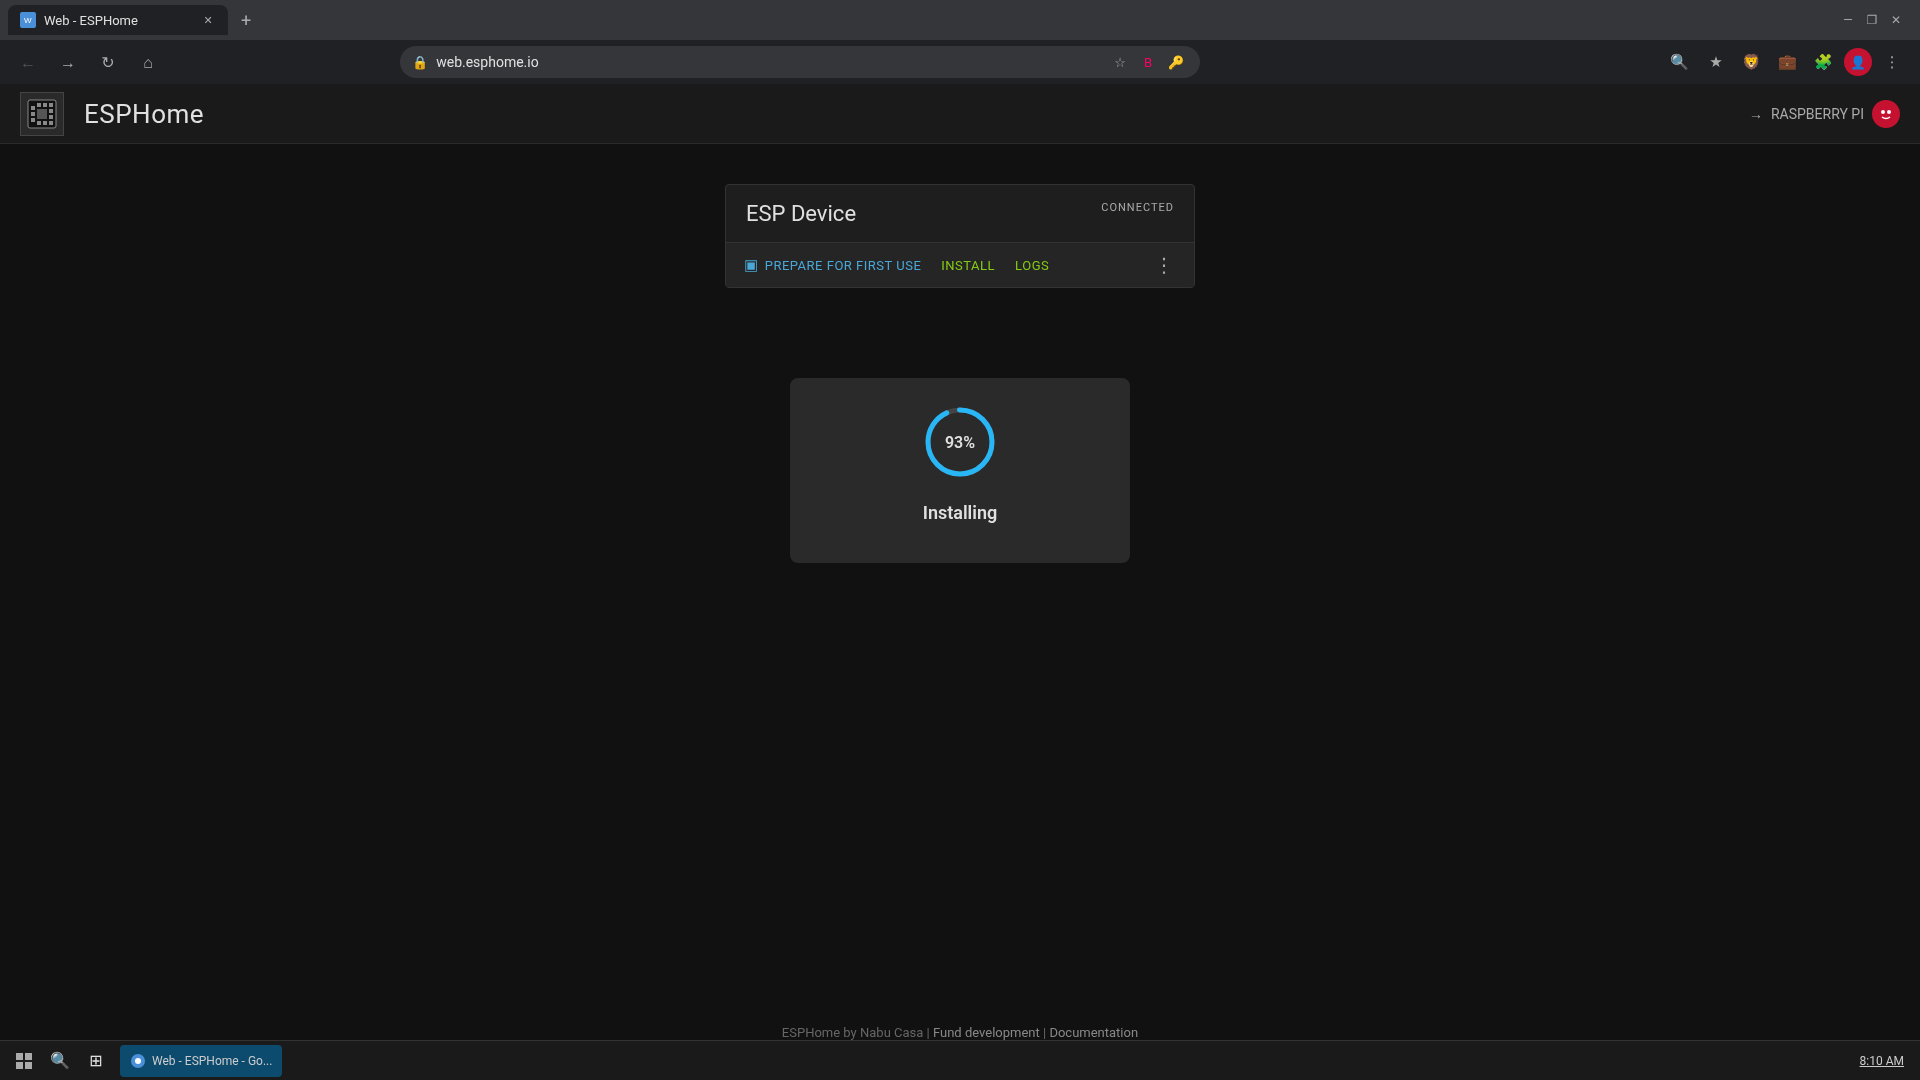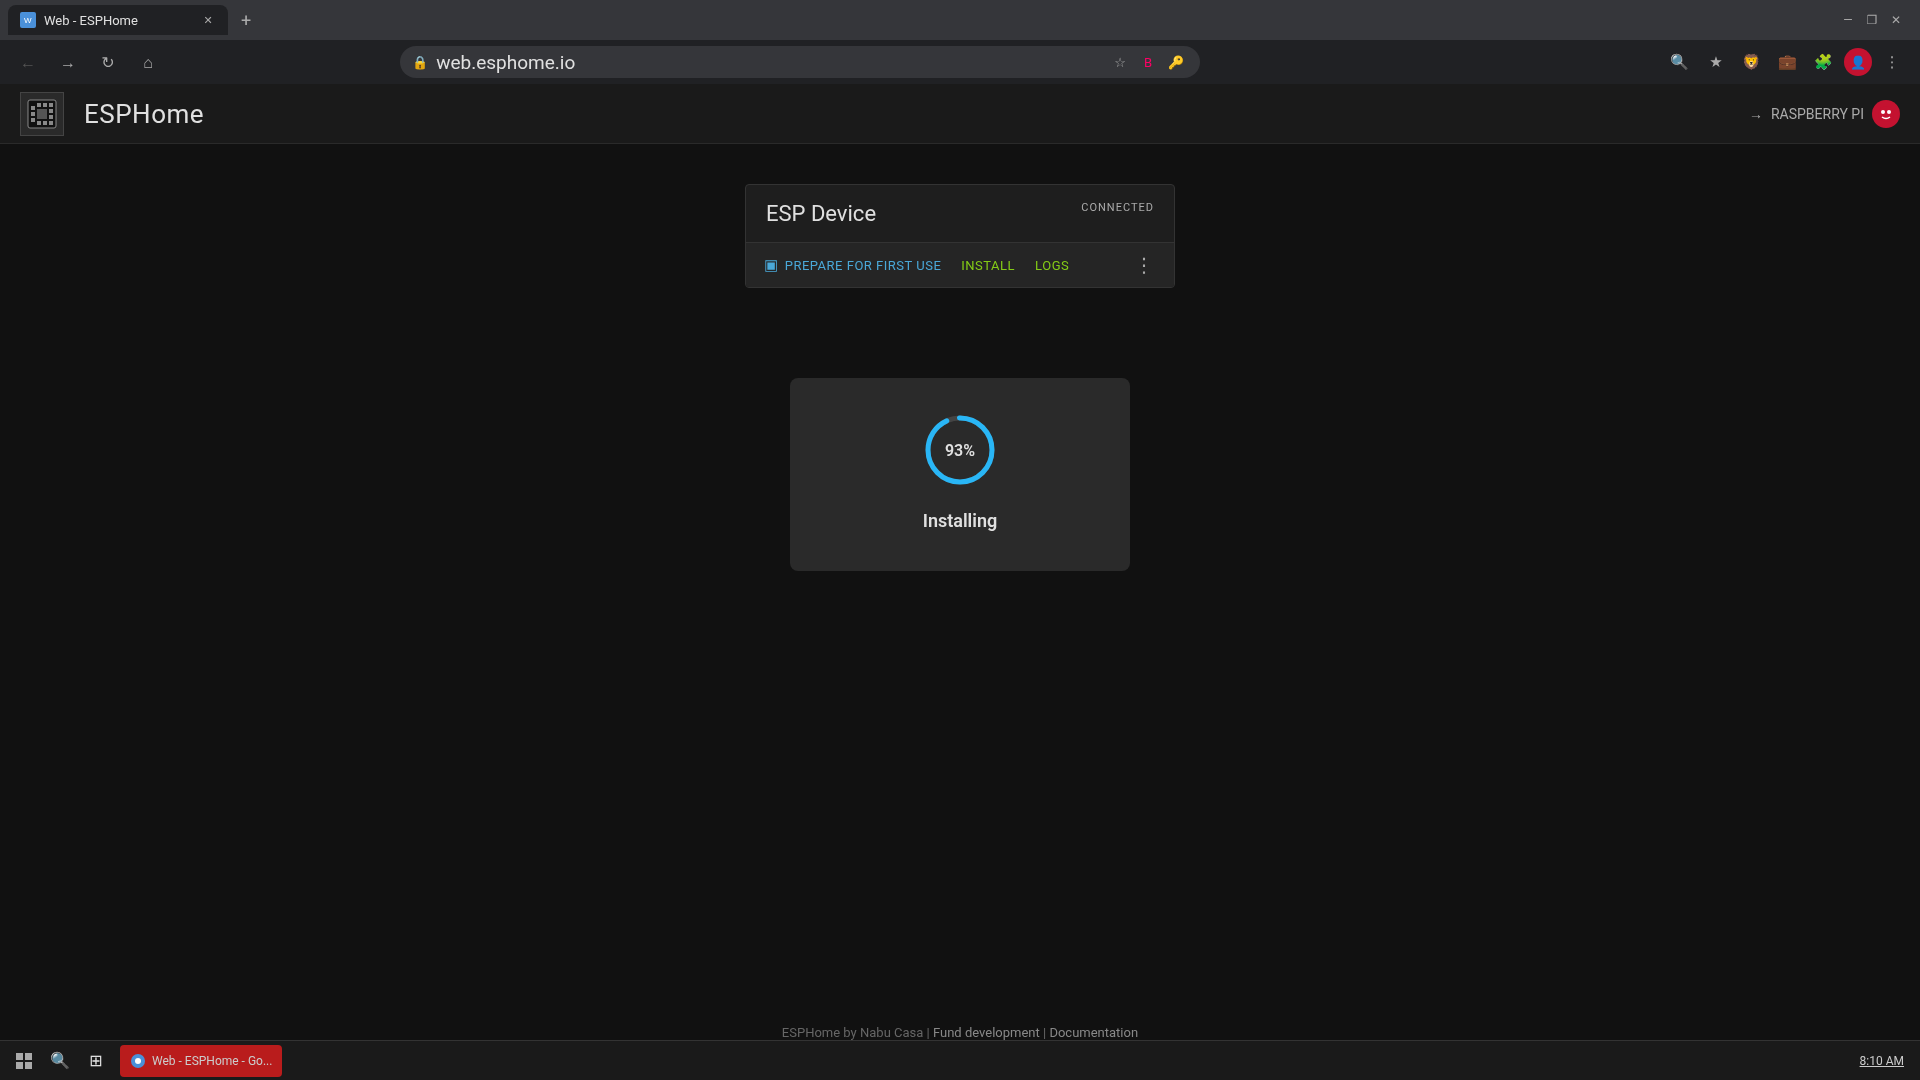--- a/index.html
+++ b/index.html
@@ -136,21 +136,21 @@
       background: #35363a;
       border-radius: 16px;
       display: flex;
       align-items: center;
       padding: 0 12px;
       gap: 8px;
       margin: 0 auto;
     }
 
     .address-bar .url-text {
-      font-size: 19px;
+      font-size: 14px;
       color: #e0e0e0;
     }
 
     .address-bar-icons {
       margin-left: auto;
       display: flex;
       align-items: center;
       gap: 4px;
     }
 
@@ -254,21 +254,21 @@
       flex-direction: column;
       align-items: center;
       padding-top: 40px;
     }
 
     
     .device-card {
       background: #1e1e1e;
       border: 1px solid #333;
       border-radius: 4px;
-      width: 430px;
+      width: 470px;
       overflow: hidden;
     }
 
     .device-card-header {
       padding: 16px 20px;
       display: flex;
       align-items: flex-start;
       justify-content: space-between;
     }
 
@@ -328,21 +328,21 @@
       align-items: center;
       justify-content: center;
     }
 
     
     .progress-dialog {
       background: #2a2a2a;
       border-radius: 8px;
       width: 340px;
       margin-top: 90px;
-      padding: 32px 30px 40px;
+      padding: 24px 30px 40px;
       display: flex;
       flex-direction: column;
       align-items: center;
       gap: 20px;
     }
 
     .circular-progress {
       position: relative;
       width: 80px;
       height: 80px;
@@ -433,21 +433,21 @@
       cursor: pointer;
       border-radius: 4px;
     }
 
     .taskbar-app {
       display: flex;
       align-items: center;
       gap: 6px;
       height: 32px;
       padding: 0 10px;
-      background: #b91c1c;
+      background: #0c4a6e;
       border-radius: 4px;
       cursor: pointer;
       margin-left: 8px;
     }
 
     .taskbar-app span {
       font-size: 12px;
       color: #ccc;
     }
 

